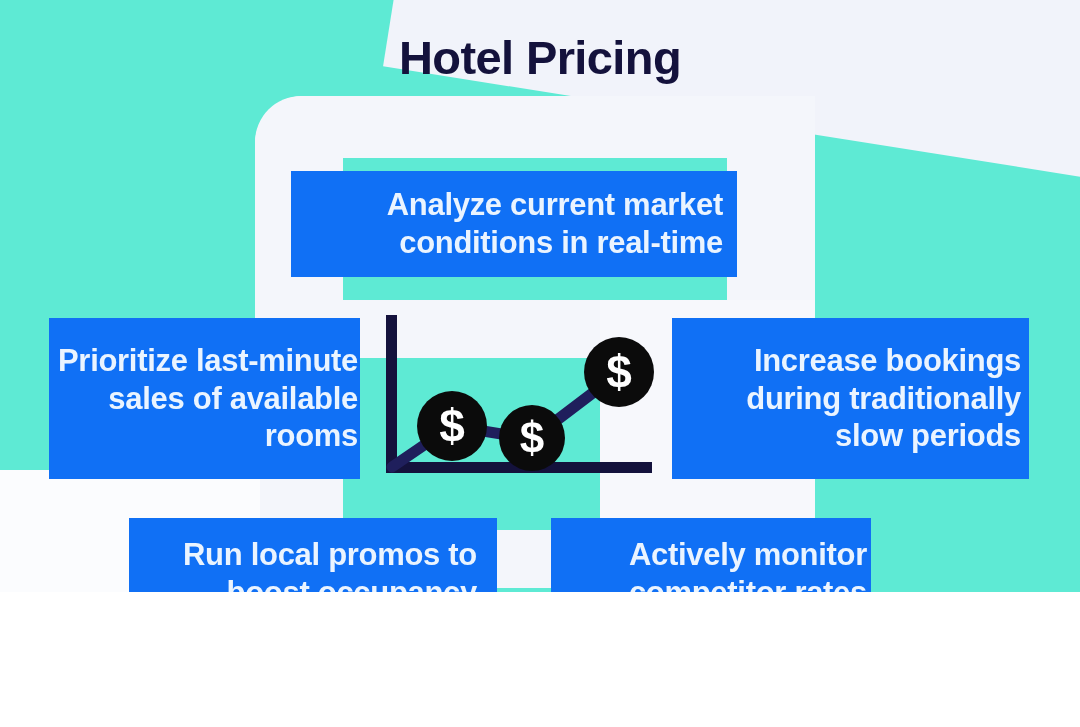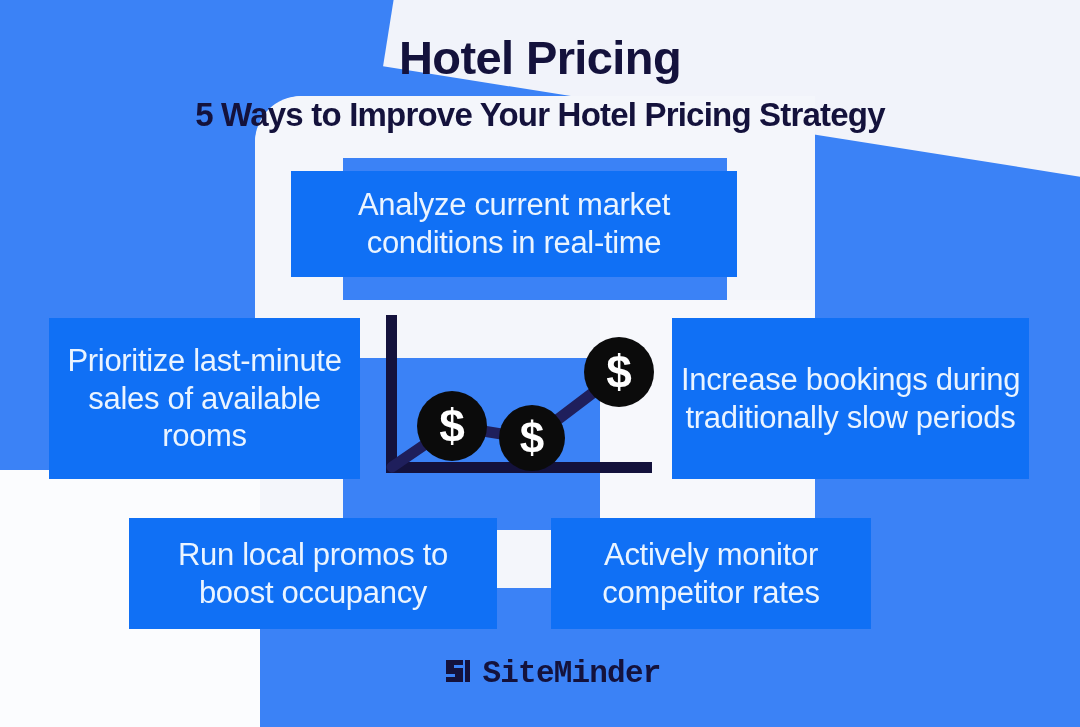--- a/index.html
+++ b/index.html
@@ -6,22 +6,22 @@
     margin: 0;
     padding: 0;
     background: #ffffff;
   }
   body {
     font-family: "Liberation Sans", sans-serif;
   }
   .canvas {
     position: relative;
     width: 1080px;
-    height: 727px;
-    background: #3b82f6;
+    height: 592px;
+    background: #5eead4;
     overflow: hidden;
   }
 
   
   .bg-layer {
     position: absolute;
     inset: 0;
     overflow: hidden;
     pointer-events: none;
   }
@@ -120,42 +120,42 @@
     color: #14123c;
     letter-spacing: -0.8px;
     line-height: 1.2;
   }
 
   
   .tip {
     position: absolute;
     background: #1070f5;
     color: #eaf4ff;
-    font-weight: normal;
+    font-weight: bold;
     display: flex;
     align-items: center;
     justify-content: center;
-    text-align: center;
+    text-align: right;
     line-height: 1.22;
     letter-spacing: -0.3px;
     box-sizing: border-box;
   }
   .tip span { display: block; width: 100%; }
 
   .tip-market {
     left: 291px; top: 171px; width: 446px; height: 106px;
     font-size: 31px; padding: 0 14px;
   }
   .tip-lastminute {
     left: 49px; top: 318px; width: 311px; height: 161px;
     font-size: 31px; padding: 0 2px;
   }
   .tip-bookings {
     left: 672px; top: 318px; width: 357px; height: 161px;
-    font-size: 31px; padding: 0 1px;
+    font-size: 31px; padding: 0 8px;
   }
   .tip-promos {
     left: 129px; top: 518px; width: 368px; height: 111px;
     font-size: 31px; padding: 0 20px;
   }
   .tip-competitor {
     left: 551px; top: 518px; width: 320px; height: 111px;
     font-size: 31px; padding: 0 4px;
   }
 
@@ -199,21 +199,20 @@
     <div class="wm-top-bar"></div>
     <div class="wm-stem"></div>
     <div class="wm-right-col"></div>
     <div class="wm-mid-bar"></div>
     <div class="wm-lower-block"></div>
     <div class="wm-bottom-bar"></div>
     <div class="wm-soft-left"></div>
   </div>
 
   <div class="title">Hotel Pricing</div>
-  <div class="subtitle">5 Ways to Improve Your Hotel Pricing Strategy</div>
 
   <div class="tip tip-market">
     <span>Analyze current market conditions in real-time</span>
   </div>
 
   <div class="tip tip-lastminute">
     <span>Prioritize last-minute sales of available rooms</span>
   </div>
 
   <div class="tip tip-bookings">

